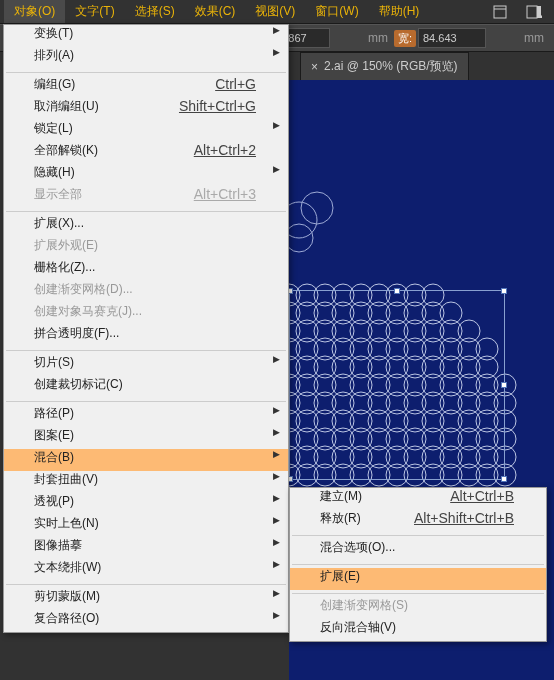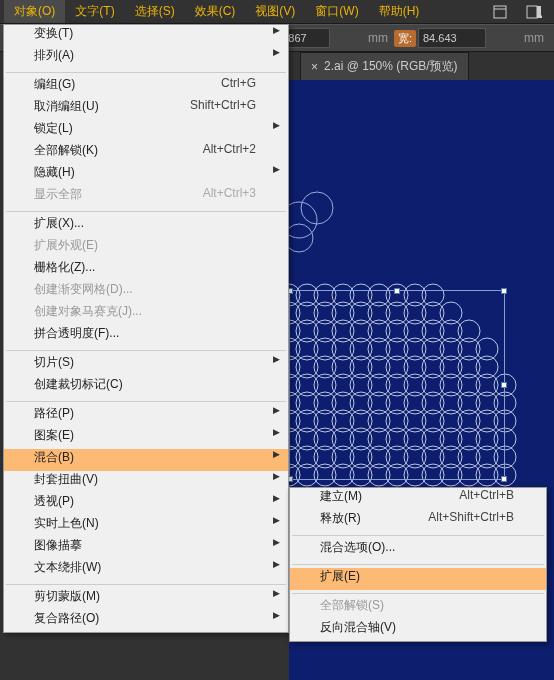--- a/index.html
+++ b/index.html
@@ -17,21 +17,21 @@
 .unit{color:#999;font-size:12px;margin-right:4px;margin-left:36px;}
 .tabbar{height:28px;background:#323232;display:flex;align-items:flex-end;padding-left:300px;}
 .tab{background:#434343;color:#ccc;padding:5px 10px;border:1px solid #1a1a1a;border-bottom:none;font-size:11px;display:flex;align-items:center;gap:6px;}
 .canvas-area{position:absolute;left:289px;top:80px;right:0;bottom:0;background:#0d1e6e;}
 .sel-box{position:absolute;left:0;top:210px;width:216px;height:190px;border:1px solid #88a0d0;}
 .sel-handle{position:absolute;width:6px;height:6px;background:#fff;border:1px solid #5577bb;}
 .dropdown1{position:absolute;left:3px;top:24px;width:286px;background:#f0f0f0;border:1px solid #999;box-shadow:2px 2px 6px rgba(0,0,0,0.4);}
 .menu-row{display:flex;height:22px;padding:0 32px 0 30px;color:#222;cursor:default;position:relative;}
 .menu-row.disabled{color:#999;gap:16px;}
 .menu-row.highlight{background:#fdba74;}
-.menu-row .shortcut{margin-left:auto;color:#444;font-size:12px;}
+.menu-row .shortcut{margin-left:auto;color:#444;font-size:14px;text-decoration:underline;}
 .menu-row.disabled .shortcut{color:#aaa;}
 .menu-row .arrow{position:absolute;right:8px;font-size:9px;color:#333;}
 .menu-sep{height:1px;background:#ccc;margin:3px 2px;}
 .dropdown2{position:absolute;left:289px;top:487px;width:258px;background:#f0f0f0;border:1px solid #999;box-shadow:2px 2px 6px rgba(0,0,0,0.4);}
 </style>
 </head>
 <body>
 
 <div class="menubar">
   <div class="menubar-item active">对象(O)</div>
@@ -346,18 +346,18 @@
     <div class="menu-sep"></div>
     <div class="menu-row">
       <span>混合选项(O)...</span>
     </div>
     <div class="menu-sep"></div>
     <div class="menu-row highlight">
       <span>扩展(E)</span>
     </div>
     <div class="menu-sep"></div>
     <div class="menu-row disabled">
-      <span>全部解锁(S)</span>
+      <span>创建渐变网格(S)</span>
     </div>
     <div class="menu-row">
       <span>反向混合轴(V)</span>
     </div>
   </div>
 
 </body></html>

